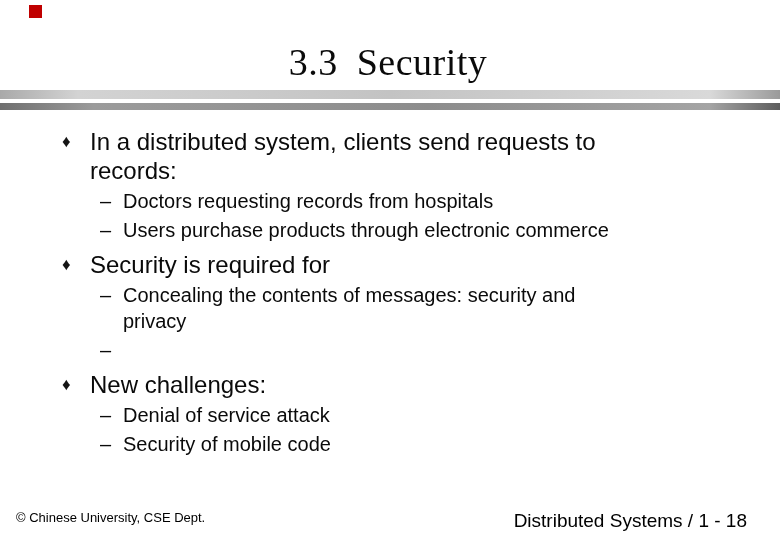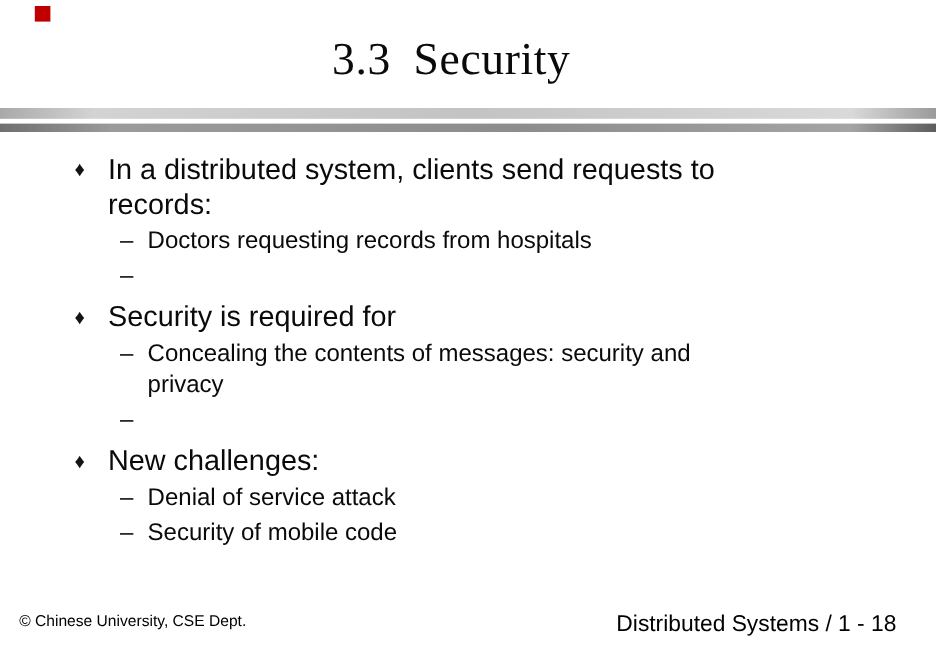--- a/index.html
+++ b/index.html
@@ -14,21 +14,21 @@
   .red-square {
     position: absolute;
     left: 29px; top: 5px;
     width: 13px; height: 13px;
     background: #c00000;
   }
   .title {
     position: absolute;
     top: 27px; left: 0;
     width: 752px;
-    margin: 0;
+    margin: 12px;
     text-align: center;
     font-family: "Liberation Serif", serif;
     font-weight: 400;
     font-size: 38px;
     line-height: 46px;
     letter-spacing: 0.5px;
     word-spacing: 9px;
     color: #0a0a0a;
   }
   .rule-light {
@@ -108,20 +108,23 @@
     </span>
   </div>
   <div class="sub-item">
     <span class="dash">–</span>
     <span class="sub-lines">
       <div class="line">Doctors requesting records from hospitals</div>
     </span>
   </div>
   <div class="sub-item">
     <span class="dash">–</span>
+    <span class="sub-lines">
+      <div class="line">Users purchase products through electronic commerce</div>
+    </span>
   </div>
 
   <div class="bullet-item">
     <span class="diamond">♦</span>
     <span class="bullet-lines">
       <div class="line">Security is required for</div>
     </span>
   </div>
   <div class="sub-item">
     <span class="dash">–</span>

